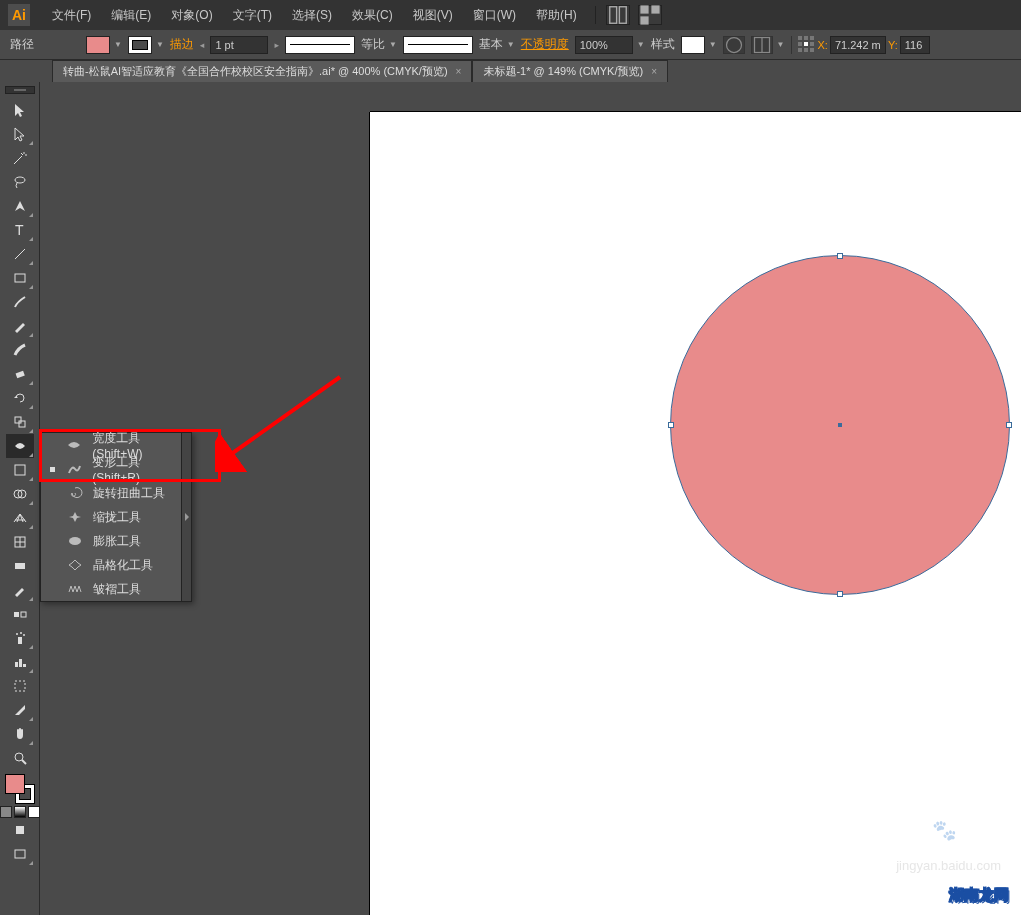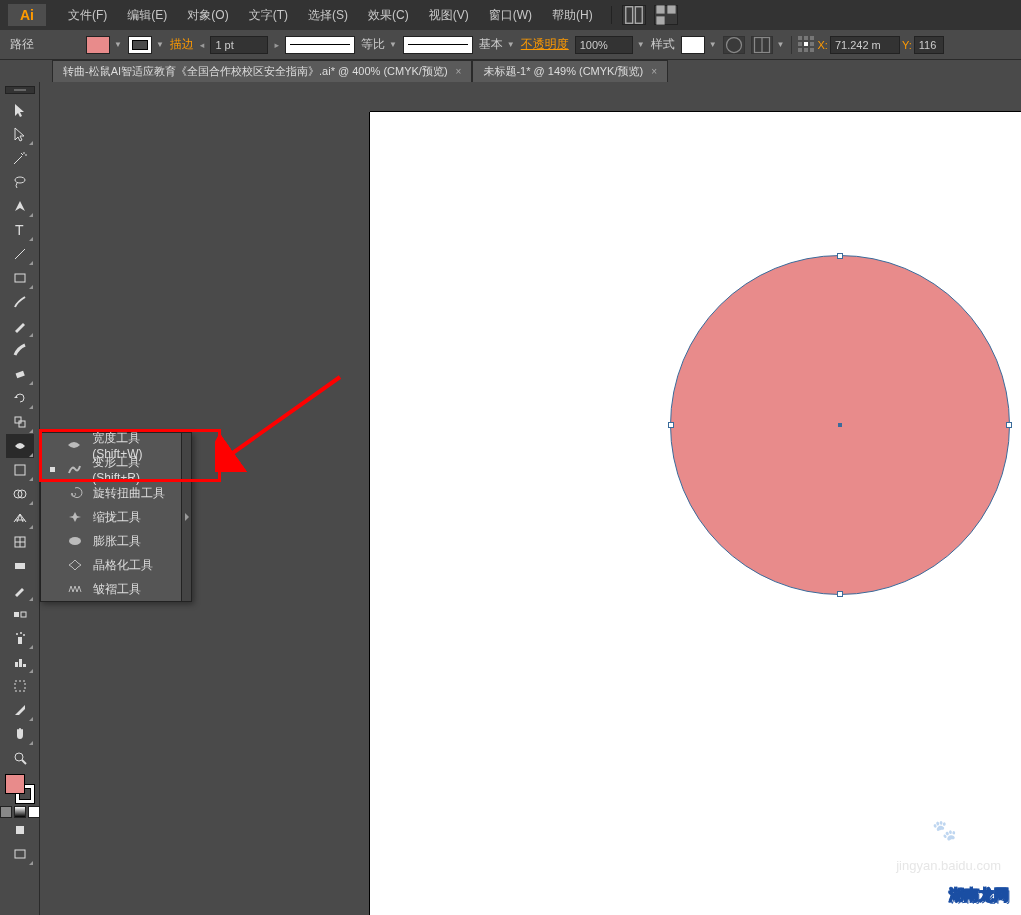--- a/index.html
+++ b/index.html
@@ -17,21 +17,21 @@
 
 .menu-bar {
   height: 30px;
   background: #333333;
   display: flex;
   align-items: center;
   padding-left: 8px;
   gap: 4px;
 }
 .app-logo {
-  width: 38px; height: 22px;
+  width: 22px; height: 22px;
   background: #4d4d4d;
   display: flex; align-items: center; justify-content: center;
   color: #ff9a00; font-weight: bold; font-size: 14px;
   margin-right: 10px;
 }
 .menu-item { padding: 4px 8px; cursor: pointer; }
 .menu-sep { width: 1px; height: 18px; background: #222; margin: 0 6px; }
 .menu-icon-btn {
   width: 24px; height: 20px; border: 1px solid #222;
   display: flex; align-items: center; justify-content: center;
@@ -61,21 +61,21 @@
 }
 .swatch-stroke::after {
   content: ''; position: absolute; inset: 3px; background: #4a4a4a; border:1px solid #000;
 }
 .swatch-caret { font-size:8px; color:#aaa; margin-left:-2px;}
 .ctrl-input {
   height: 18px; background: #333; border: 1px solid #222;
   color: #ccc; font-size: 11px; padding: 0 4px;
 }
 .w50 { width: 58px; }
-.w70 { width: 70px; }
+.w70 { width: 56px; }
 .stroke-line-display {
   width: 70px; height: 18px; background: #fff; border: 1px solid #222;
   display:flex; align-items:center; padding:0 4px;
 }
 .stroke-line-display .line { flex:1; height:1px; background:#000;}
 .opacity-link { color: #ff9a00; text-decoration: underline; font-size:12px; }
 .coord-group {
   display:flex; align-items:center; gap:2px;
   border-left:1px solid #333; padding-left:6px;
 }

